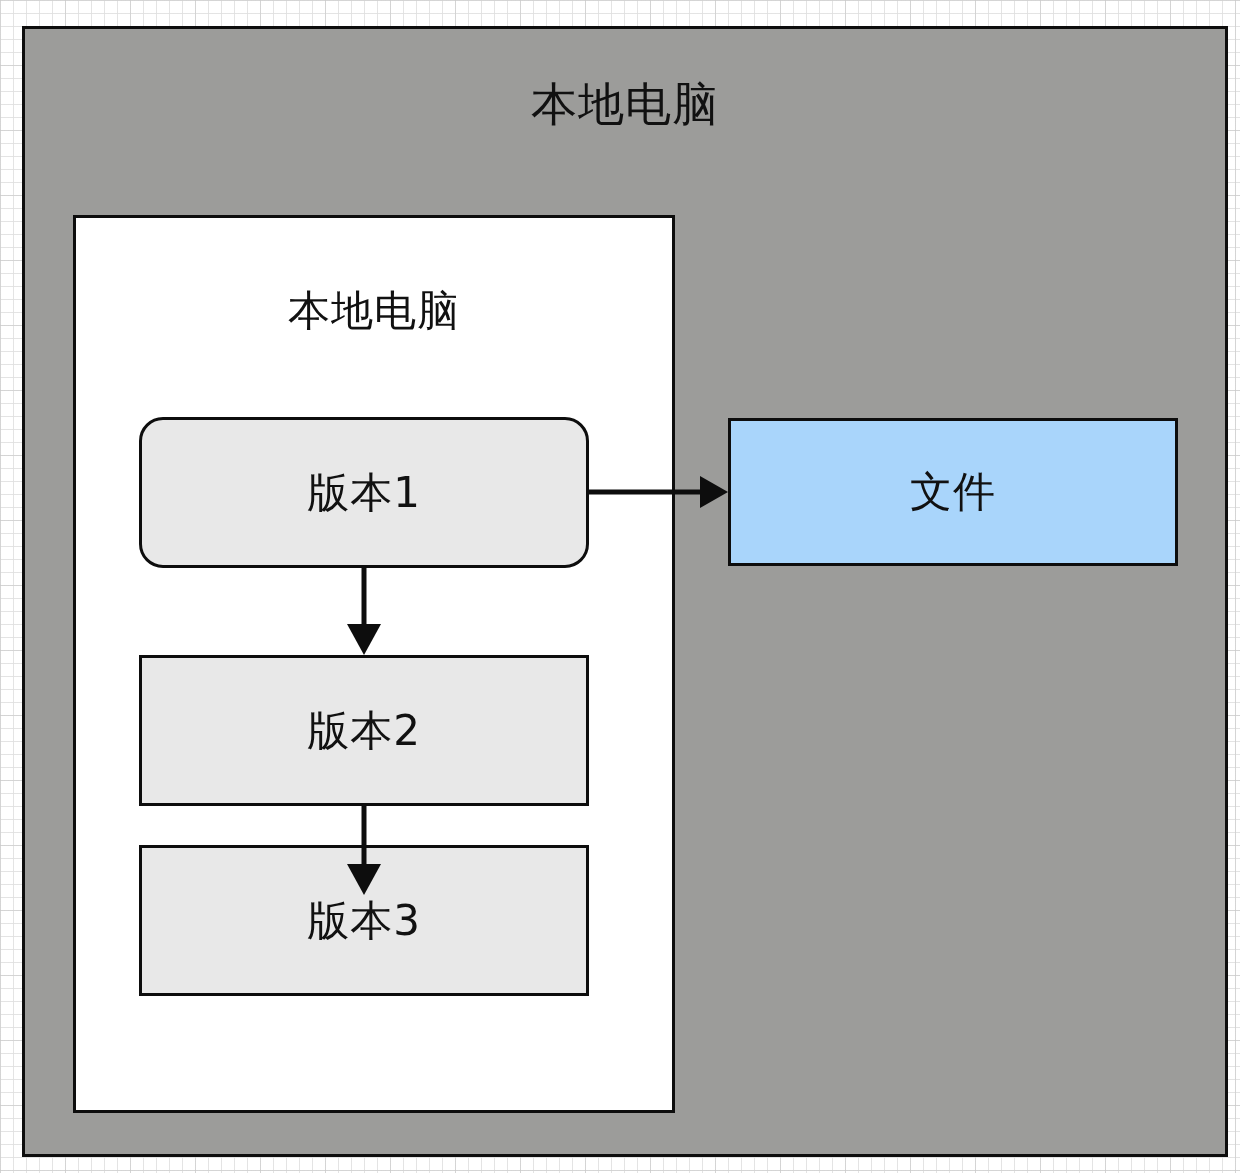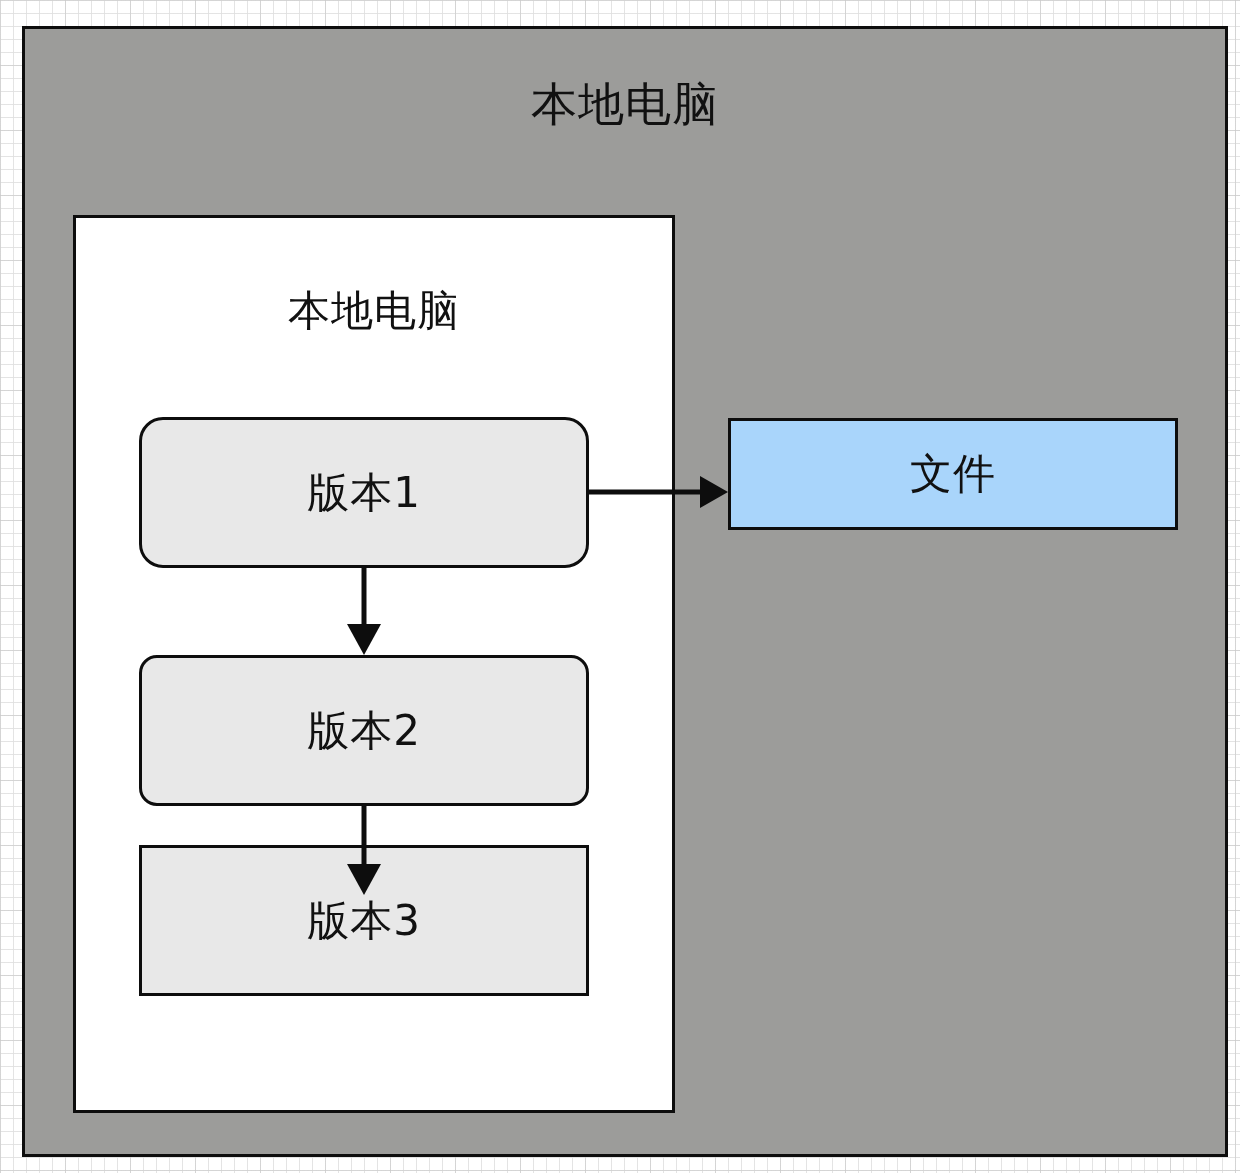--- a/index.html
+++ b/index.html
@@ -91,30 +91,30 @@
     color: #111111;
     letter-spacing: 1px;
   }
   .node-version {
     background: #e8e8e8;
     left: 114px;
     width: 450px;
     height: 151px;
   }
   #node-v1 { top: 388px; border-radius: 24px; }
-  #node-v2 { top: 626px; border-radius: 18px; }
+  #node-v2 { top: 626px; }
   #node-v3 { top: 816px; }
 
   
   .node-file {
     background: #a9d5fb;
     left: 703px;
     top: 389px;
     width: 450px;
-    height: 112px;
+    height: 148px;
     align-items: center;
   }
 
   
   .connectors {
     position: absolute;
     left: 0;
     top: 0;
     width: 100%;
     height: 100%;

